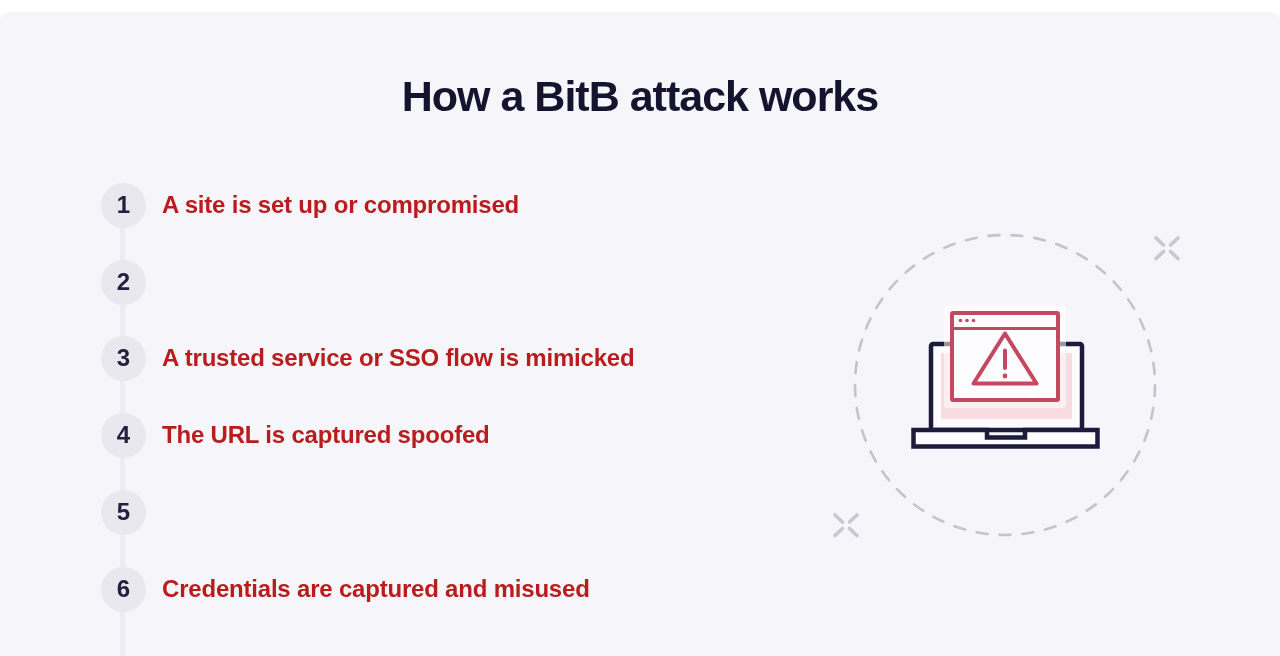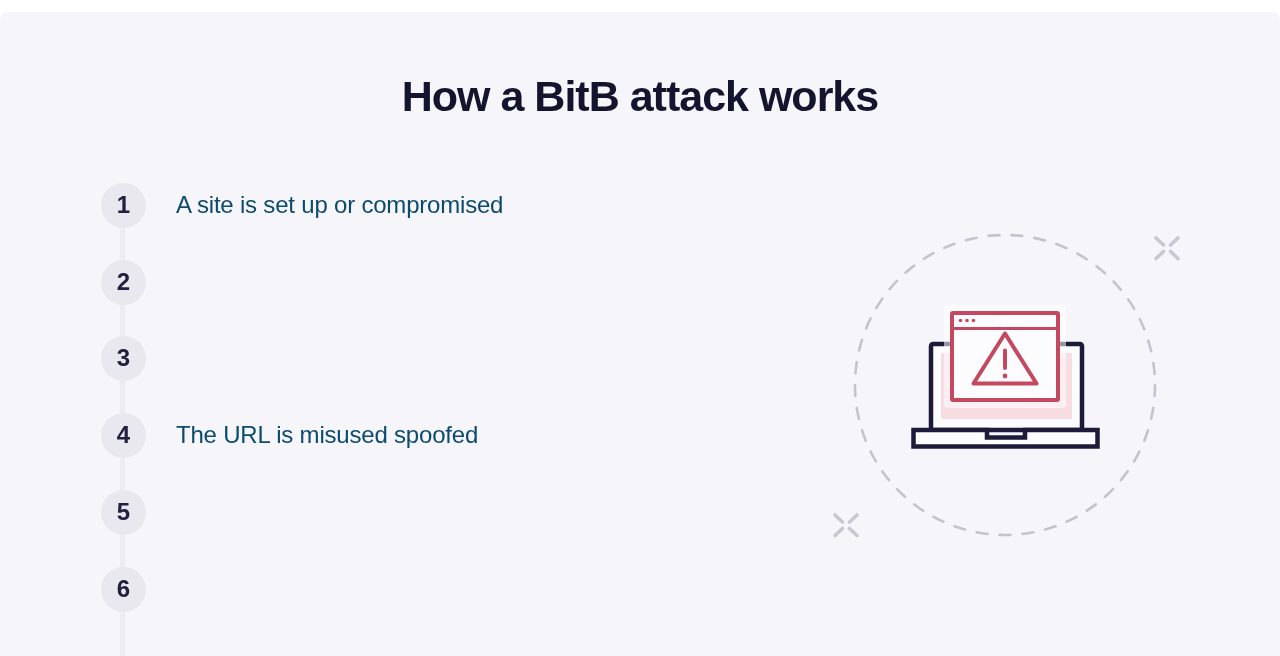--- a/index.html
+++ b/index.html
@@ -55,25 +55,25 @@
     background: #e8e8ee;
     color: #21203e;
     font-size: 24px;
     font-weight: 700;
     display: flex;
     align-items: center;
     justify-content: center;
     flex: 0 0 auto;
   }
   .step-label {
-    margin-left: 30px;
+    margin-left: 16px;
     font-size: 24px;
-    font-weight: 400;
+    font-weight: 700;
     letter-spacing: -0.2px;
-    color: #0c4a6e;
+    color: #b91c1c;
     white-space: nowrap;
   }
   .illustration {
     position: absolute;
     left: 800px;
     top: 190px;
     width: 440px;
     height: 390px;
   }
 </style>
@@ -88,30 +88,32 @@
 
   <div class="step" style="top:171px">
     <span class="step-num">1</span>
     <span class="step-label">A site is set up or compromised</span>
   </div>
   <div class="step" style="top:248px">
     <span class="step-num">2</span>
   </div>
   <div class="step" style="top:324px">
     <span class="step-num">3</span>
+    <span class="step-label">A trusted service or SSO flow is mimicked</span>
   </div>
   <div class="step" style="top:401px">
     <span class="step-num">4</span>
-    <span class="step-label">The URL is misused spoofed</span>
+    <span class="step-label">The URL is captured spoofed</span>
   </div>
   <div class="step" style="top:478px">
     <span class="step-num">5</span>
   </div>
   <div class="step" style="top:555px">
     <span class="step-num">6</span>
+    <span class="step-label">Credentials are captured and misused</span>
   </div>
 
   <svg class="illustration" viewBox="800 190 440 390" xmlns="http://www.w3.org/2000/svg">
 
     <circle cx="1005" cy="373" r="150" fill="none" stroke="#c4c3ce" stroke-width="2.6" stroke-dasharray="11 12" stroke-linecap="round"></circle>
 
     <path d="M1156 226 L1163.5 233 M1170.5 239.5 L1178 246.5 M1178 226 L1170.5 233 M1163.5 239.5 L1156 246.5" fill="none" stroke="#c8c7d2" stroke-width="3.6" stroke-linecap="round"></path>
 
     <path d="M835 503 L842.5 510 M849.5 516.5 L857 523.5 M857 503 L849.5 510 M842.5 516.5 L835 523.5" fill="none" stroke="#c8c7d2" stroke-width="3.6" stroke-linecap="round"></path>
 

